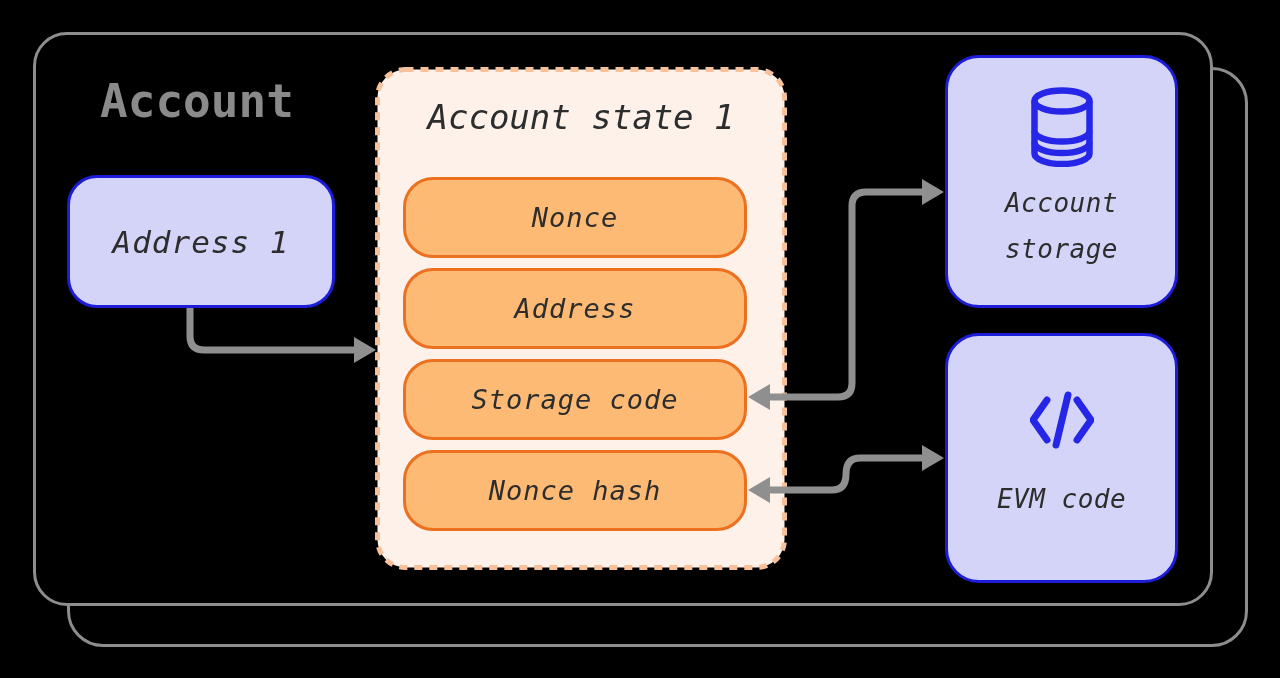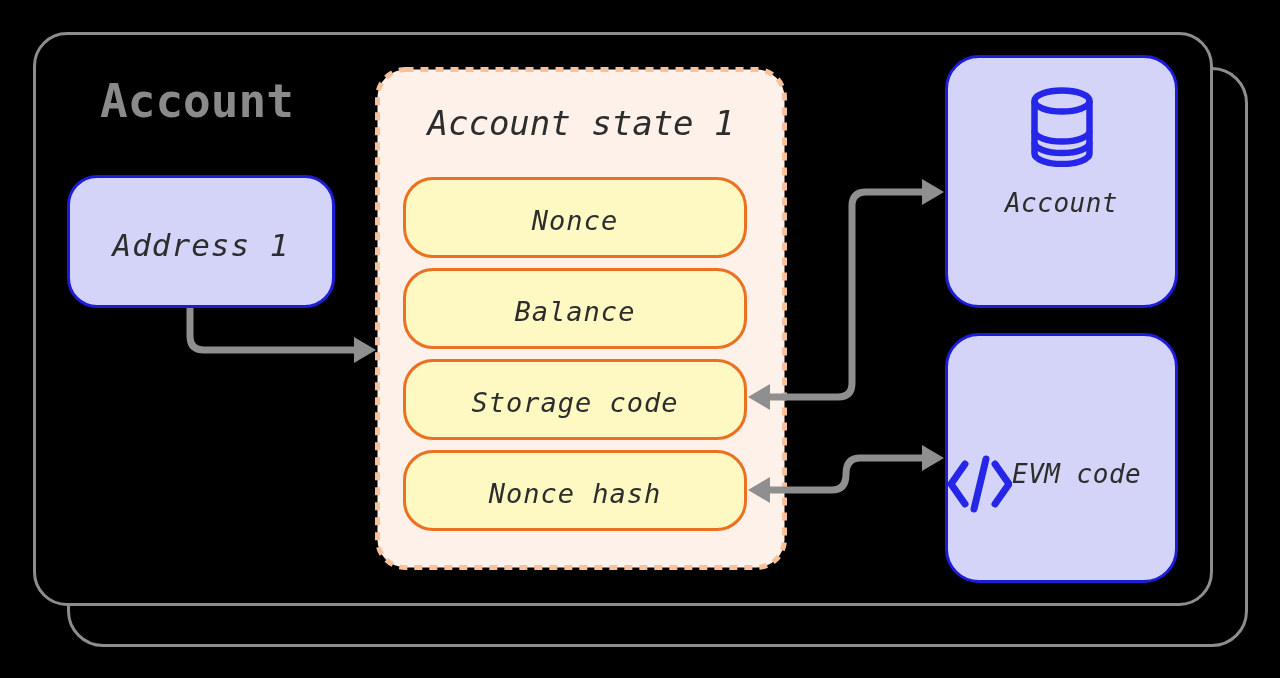--- a/index.html
+++ b/index.html
@@ -40,21 +40,20 @@
     font: 700 46px "DejaVu Sans Mono", "Liberation Mono", monospace;
     letter-spacing: 0px;
     color: #8a8a8a;
     white-space: nowrap;
   }
   .mono-it {
     font-family: "DejaVu Sans Mono", "Liberation Mono", monospace;
     font-style: italic;
     color: #2d2d2d;
     white-space: nowrap;
-    margin-top: 6px;
   }
   
   .lav-box {
     position: absolute;
     background: #d4d4f8;
     border: 3px solid #1c1cd9;
     box-sizing: border-box;
   }
   .address-box {
     left: 67px; top: 175px;
@@ -79,21 +78,21 @@
     font-size: 26px;
     line-height: 46px;
     text-align: center;
     letter-spacing: 0.5px;
   }
   .evm-box {
     left: 945px; top: 333px;
     width: 233px; height: 250px;
     border-radius: 34px;
     display: flex;
-    flex-direction: row;
+    flex-direction: column;
     align-items: center;
   }
   .evm-box .icon-wrap { margin-top: 55px; }
   .evm-box .box-label {
     margin-top: 31px;
     font-size: 26px;
     letter-spacing: 0.5px;
   }
   
   .state-panel {
@@ -116,21 +115,21 @@
   .pill-stack {
     position: absolute;
     left: 28px; top: 110px;
     width: 344px;
     display: flex;
     flex-direction: column;
     gap: 10px;
   }
   .pill {
     height: 81px;
-    background: #fef9c3;
+    background: #fdba74;
     border: 3px solid #eb701f;
     border-radius: 30px;
     box-sizing: border-box;
     display: flex;
     align-items: center;
     justify-content: center;
     text-align: right;
   }
   .pill .label { font-size: 27px; letter-spacing: 1px; }
   
@@ -158,21 +157,21 @@
   <div class="state-panel">
     <svg class="panel-bg" width="412" height="503" viewBox="0 0 412 503">
       <rect x="2.5" y="2.5" width="407" height="498" rx="28" fill="#fdf1e9" stroke="#f7c19c" stroke-width="5" stroke-dasharray="8 7"></rect>
     </svg>
     <div class="mono-it state-title">Account state 1</div>
     <div class="pill-stack">
       <div class="pill">
         <span class="mono-it label">Nonce</span>
       </div>
       <div class="pill">
-        <span class="mono-it label">Balance</span>
+        <span class="mono-it label">Address</span>
       </div>
       <div class="pill">
         <span class="mono-it label">Storage code</span>
       </div>
       <div class="pill">
         <span class="mono-it label">Nonce hash</span>
       </div>
     </div>
   </div>
 
@@ -180,20 +179,21 @@
     <span class="icon-wrap">
       <svg width="64" height="80" viewBox="0 0 64 80" fill="none">
         <ellipse cx="32" cy="14" rx="27.5" ry="10.5" stroke="#2626e8" stroke-width="6.5"></ellipse>
         <path d="M4.5 14 V66.5 A27.5 10.5 0 0 0 59.5 66.5 V14" stroke="#2626e8" stroke-width="6.5"></path>
         <path d="M4.5 44 A27.5 10.5 0 0 0 59.5 44" stroke="#2626e8" stroke-width="6.5"></path>
         <path d="M4.5 55.5 A27.5 10.5 0 0 0 59.5 55.5" stroke="#2626e8" stroke-width="6.5"></path>
       </svg>
     </span>
     <div class="mono-it box-label">
       <div>Account</div>
+      <div>storage</div>
     </div>
   </div>
 
   <div class="lav-box evm-box">
     <span class="icon-wrap">
       <svg width="64" height="58" viewBox="0 0 64 58" fill="none" stroke="#2626e8" stroke-width="7" stroke-linecap="round" stroke-linejoin="round">
         <polyline points="17,9 3,29 17,49"></polyline>
         <polyline points="47,9 61,29 47,49"></polyline>
         <line x1="38" y1="4" x2="26" y2="54"></line>
       </svg>

